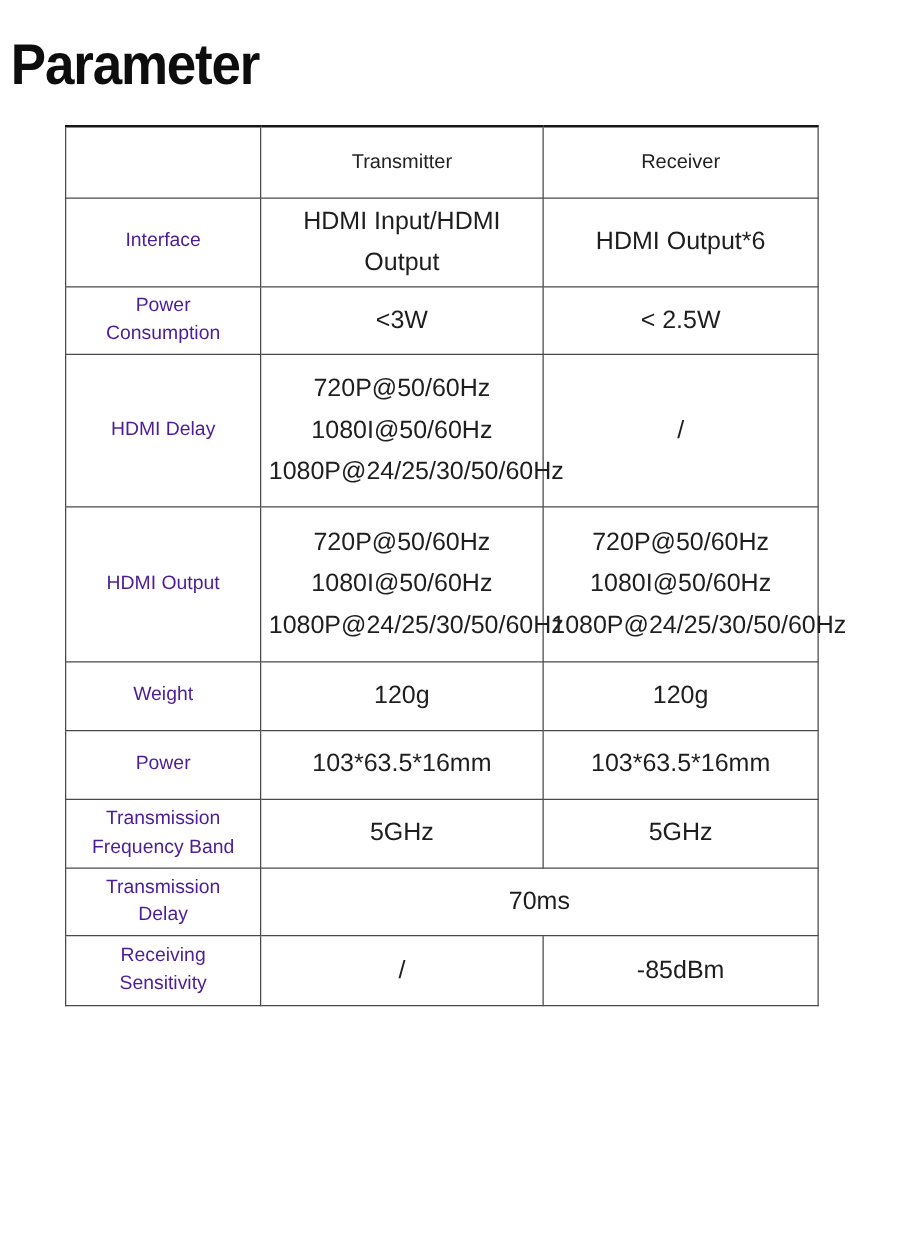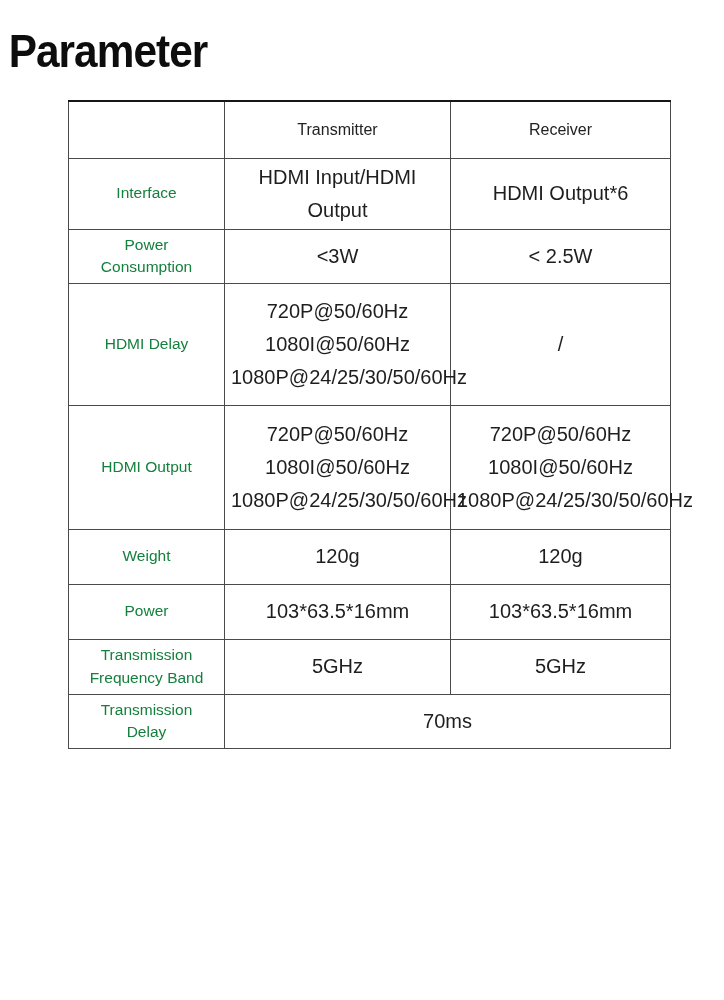--- a/index.html
+++ b/index.html
@@ -26,21 +26,21 @@
     letter-spacing: -1px;
     color: #0d0d0d;
   }
   .title span {
     display: inline-block;
     transform: scaleX(0.92);
     transform-origin: center;
   }
   table.spec {
     position: absolute;
-    left: 68px;
+    left: 52px;
     top: 100px;
     width: 602px;
     border-collapse: collapse;
     table-layout: fixed;
   }
   table.spec col.c1 { width: 156px; }
   table.spec col.c2 { width: 226px; }
   table.spec col.c3 { width: 220px; }
   table.spec td, table.spec th {
     border: 1px solid #4a4a4a;
@@ -53,21 +53,21 @@
   }
   table.spec { border-top: 2px solid #161616; }
   table.spec tr:first-child th { border-top: 2px solid #161616; }
   th.colhead {
     font-size: 16px;
     color: #222222;
   }
   td.rowlabel {
     font-size: 15.5px;
     line-height: 1.45;
-    color: #15803d;
+    color: #4c1d95;
   }
   td.val {
     font-size: 20px;
     line-height: 1.65;
     color: #1e1e1e;
   }
   tr.h-head { height: 57px; }
   tr.h-std  { height: 55px; }
   tr.h-std2 { height: 54px; }
   tr.h-big  { height: 122px; }
@@ -146,16 +146,22 @@
       <td class="val">5GHz</td>
     </tr>
 
 
     <tr class="h-std2">
       <td class="rowlabel">Transmission
 Delay</td>
       <td class="val" colspan="2">70ms</td>
     </tr>
 
+    <tr class="h-last">
+      <td class="rowlabel">Receiving
+Sensitivity</td>
+      <td class="val">/</td>
+      <td class="val">-85dBm</td>
+    </tr>
 
   </tbody>
     </table>
 </div>
 
 </body></html>

